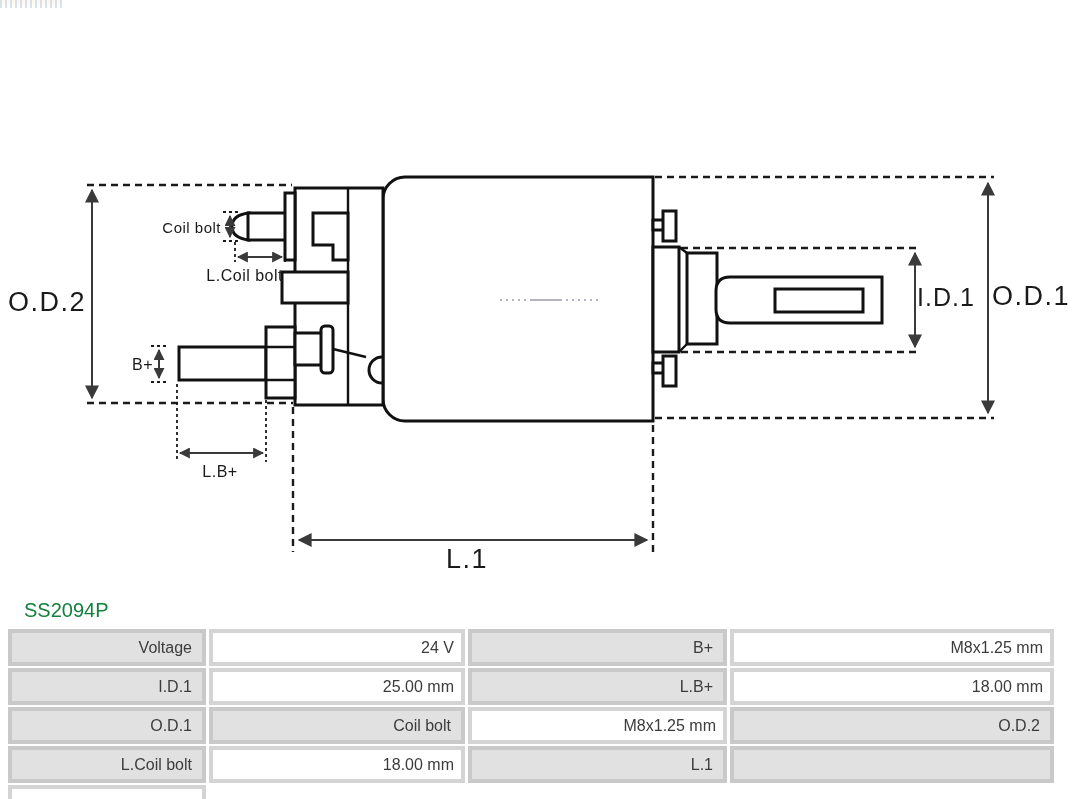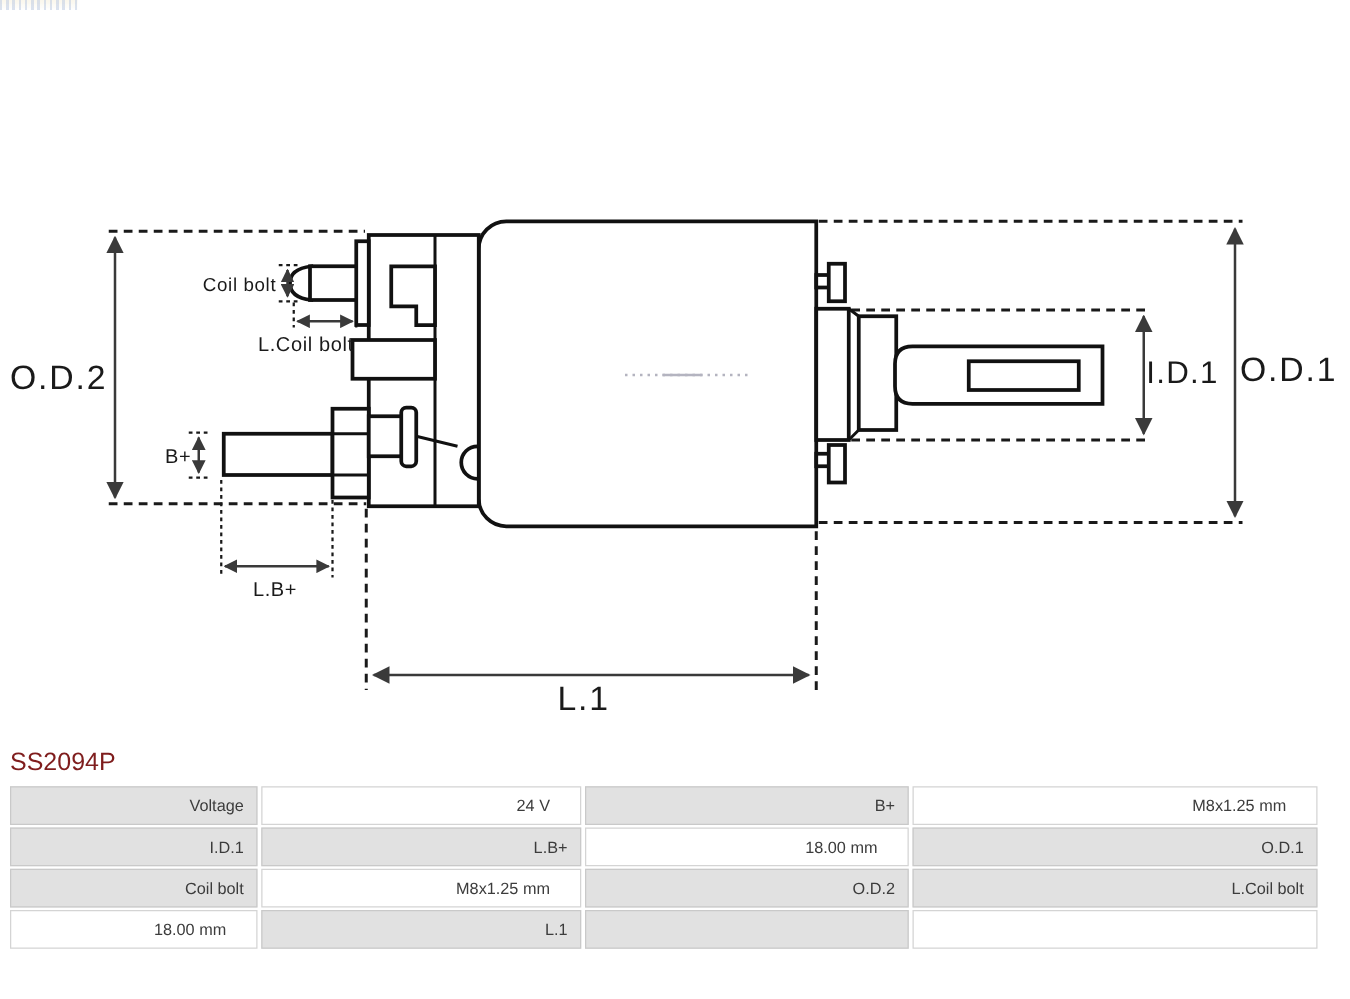--- a/index.html
+++ b/index.html
@@ -19,27 +19,27 @@
   .dim{fill:none;stroke:#3a3a3a;stroke-width:2;}
   .lbl{fill:#1a1a1a;}
   .lbl-big{font-size:27px;letter-spacing:1.5px;}
   .lbl-mid{font-size:25px;letter-spacing:1px;}
   .lbl-sm{font-size:15px;letter-spacing:.5px;}
   .lbl-sm2{font-size:16px;letter-spacing:.5px;}
   .ctr{text-anchor:middle;}
   .endr{text-anchor:end;}
   .watermark{stroke:#b4b4c0;stroke-width:2;}
   
-  .part-number{position:absolute;left:8px;top:599px;font-size:20px;color:#7f1d1d;}
+  .part-number{position:absolute;left:24px;top:599px;font-size:20px;color:#15803d;}
   .spec-table{position:absolute;left:8px;top:629px;display:grid;
       grid-template-columns:198px 256px 259px 324px;gap:2px 3px;}
-  .cell{height:29px;line-height:29px;font-size:13px;color:#3c3c3c;
-        text-align:right;border:1px solid #14b8a6;}
+  .cell{height:29px;line-height:29px;font-size:16px;color:#3c3c3c;
+        text-align:right;border:4px solid #14b8a6;}
   .cell.lab{background:#e1e1e1;padding-right:10px;border-color:#c9c9c9;}
-  .cell.val{background:#ffffff;padding-right:24px;border-color:#d4d4d4;}
+  .cell.val{background:#ffffff;padding-right:7px;border-color:#d4d4d4;}
 </style>
 </head>
 <body>
 
 <div class="stage">
 
   <div class="artifact"></div>
 
   <svg class="diagram" width="1080" height="585" viewBox="0 0 1080 585" xmlns="http://www.w3.org/2000/svg">
     <defs>
@@ -144,20 +144,21 @@
 
   <div class="part-number">SS2094P</div>
 
   <div class="spec-table">
     <div class="cell lab">Voltage</div>
     <div class="cell val">24 V</div>
     <div class="cell lab">B+</div>
     <div class="cell val">M8x1.25 mm</div>
 
     <div class="cell lab">I.D.1</div>
+    <div class="cell val">25.00 mm</div>
     <div class="cell lab">L.B+</div>
     <div class="cell val">18.00 mm</div>
 
     <div class="cell lab">O.D.1</div>
     <div class="cell lab">Coil bolt</div>
     <div class="cell val">M8x1.25 mm</div>
 
     <div class="cell lab">O.D.2</div>
     <div class="cell lab">L.Coil bolt</div>
     <div class="cell val">18.00 mm</div>

